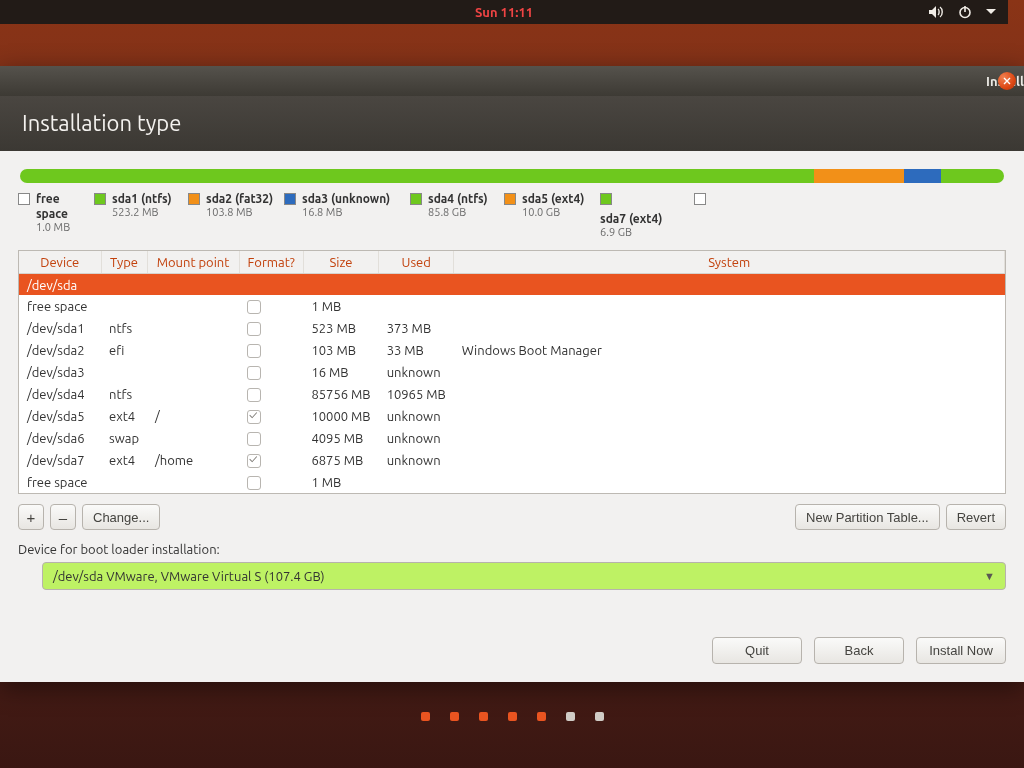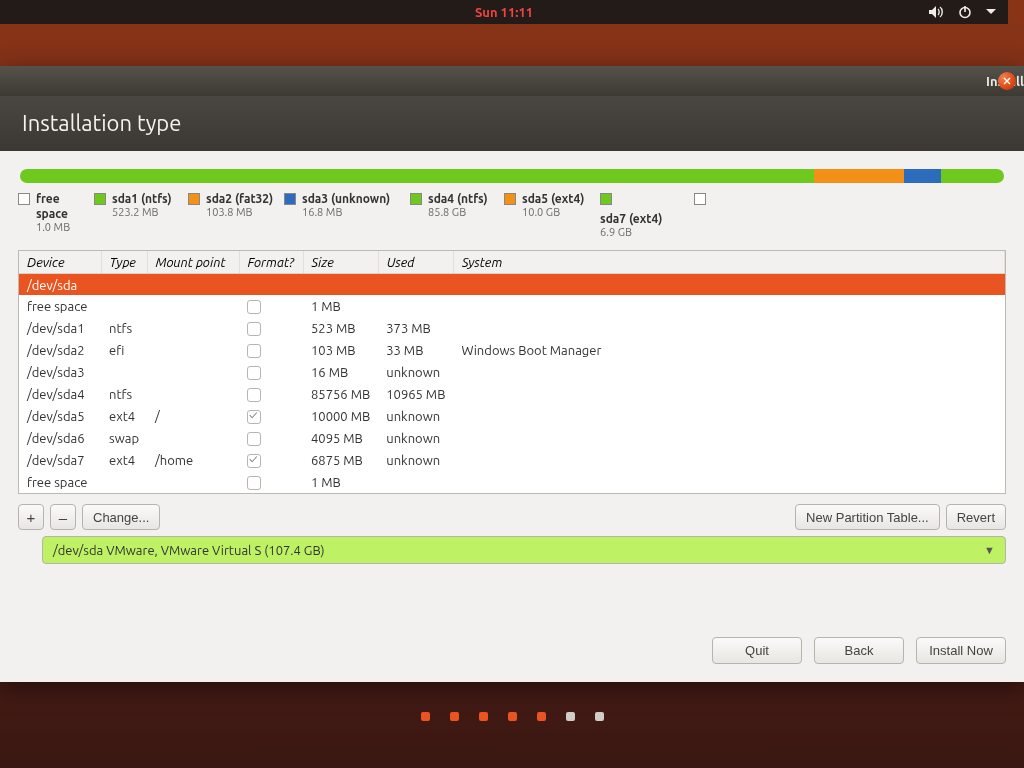--- a/index.html
+++ b/index.html
@@ -65,24 +65,23 @@
 .legend-text { display:flex; flex-direction:column; line-height:1.25; }
 .legend-text .ln { font-weight:600; color:#333; }
 .legend-text .ls { color:#6a6a6a; font-size:11px; }
 .legend-end { width:14px; display:flex; align-items:flex-start; }
 .legend-end .legend-box { width:12px; height:12px; }
 
 
 .tablewrap { border:1px solid #bdb9b3; background:#fff; flex:0 0 auto; }
 table { width:100%; border-collapse:collapse; font-size:13px; }
 thead th {
-  text-align:left; font-weight:400; padding:4px 8px; background:#f2f1f0;
+  text-align:center; font-weight:400; padding:4px 8px; background:#f2f1f0;
   border-bottom:1px solid #d6d3ce; border-right:1px solid #e2dfda;
-  color:#000000;
-  font-style:italic;
+  color:#c2410c;
 }
 tbody td { padding:2px 8px; height:22px; white-space:nowrap; }
 tbody tr.selected td { background:#e95420; color:#fff; }
 .chk {
   display:inline-block; width:14px; height:14px; border:1px solid #b8b5b0;
   border-radius:3px; background:#fff; vertical-align:middle; position:relative;
 }
 .chk.checked::after {
   content:"✓"; position:absolute; left:1px; top:-3px; font-size:12px; color:#7d7a75;
 }
@@ -334,20 +333,21 @@
         <button class="btn small">+</button>
         <button class="btn small">–</button>
         <button class="btn">Change...</button>
       </div>
       <div style="display:flex; gap:6px;">
         <button class="btn">New Partition Table...</button>
         <button class="btn">Revert</button>
       </div>
     </div>
 
+    <div class="bootlabel">Device for boot loader installation:</div>
     <div class="bootselect">
       <span>/dev/sda   VMware, VMware Virtual S (107.4 GB)</span>
       <span class="arrow">▼</span>
     </div>
   </div>
 
   <div class="footer">
     <button class="btn">Quit</button>
     <button class="btn">Back</button>
     <button class="btn">Install Now</button>

